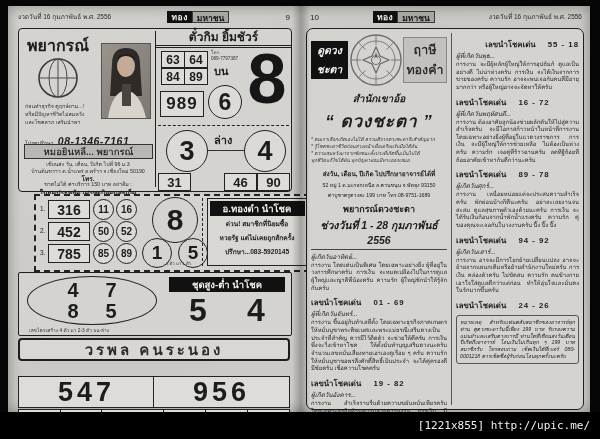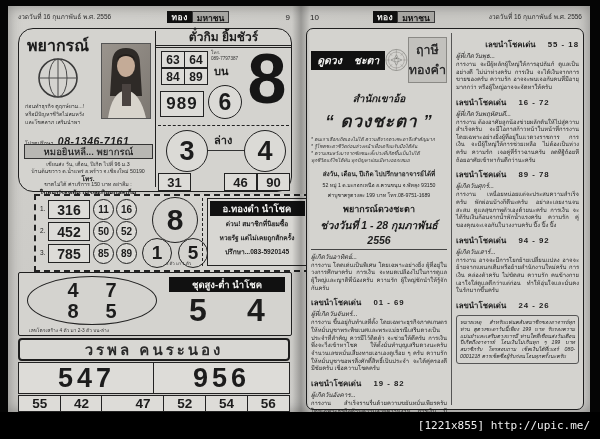--- a/index.html
+++ b/index.html
@@ -10,21 +10,21 @@
          background:linear-gradient(135deg,#d3d2ce 0%,#c9c8c4 45%,#cfcecb 100%);
          box-shadow:inset 0 0 14px rgba(0,0,0,.35);}
   .gutter{position:absolute;left:284px;top:0;width:18px;height:406px;
           background:linear-gradient(90deg,rgba(0,0,0,0) 0%,rgba(0,0,0,.25) 50%,rgba(0,0,0,0) 100%);}
   .b{font-weight:bold}.c{text-align:center}.i{font-style:italic}
   .hdr{font-size:6.5px;color:#2a2a2a;white-space:nowrap}
   .logo{display:inline-flex;align-items:stretch;height:12px;line-height:12px;font-size:8.5px;font-weight:bold;white-space:nowrap}
   .logo .lp{background:#101010;color:#f2f2f0;padding:0 4px;letter-spacing:.5px}
   .logo .ls{background:#a7a6a2;color:#141414;padding:0 4px;border:.5px solid #3a3a3a}
   .pagenum{font-size:8px;color:#222}
-  .box{border:1.6px solid #1f1f1f;background:#d4d3cf;border-radius:15px}
+  .box{border:1.6px solid #1f1f1f;background:#d4d3cf;border-radius:4px}
   
   .cell{display:flex;align-items:center;justify-content:center;border:1.3px solid #222;background:#dddcd8;font-weight:bold}
   .circ{display:flex;align-items:center;justify-content:center;border:1.4px solid #222;border-radius:50%;background:#dbdad6;font-weight:bold}
   .blackbar{background:#111;color:#f4f4f2;display:flex;align-items:center;justify-content:center;font-weight:bold;white-space:nowrap}
   .tiny{font-size:5.3px;line-height:1.45;color:#2c2c2c}
   .para{font-size:5.8px;line-height:1.32;text-align:justify;color:#222;overflow-wrap:anywhere;word-break:break-word}
   .lucky{font-size:7.8px;font-weight:bold;margin-top:4px;white-space:nowrap}
   .lucky .nums{margin-left:10px;letter-spacing:1px}
   .daytitle{font-size:6.3px;margin-top:1px;color:#1a1a1a}
   .outline-txt{font-weight:bold;color:#2b2b2b;text-shadow:0 0 1px #f0efec}
@@ -170,21 +170,21 @@
         <div class="abs" style="left:10px;top:53px;font-size:4.8px;color:#2e2e2e;">เลขโครงสร้าง 4 ตัว มา 2-3 ตัว บน-ล่าง</div>
         <div class="abs blackbar" style="left:150px;top:4px;width:116px;height:15px;font-size:9.5px;">ชุดสูง-ต่ำ นำโชค</div>
         <div class="abs" style="left:150px;top:18px;width:116px;display:flex;justify-content:space-around;font-size:32px;font-weight:900;line-height:38px;">
           <span>5</span>
           <span>4</span>
         </div>
       </div>
 
       <div class="abs" style="left:10px;top:332px;width:272px;height:72px;">
         <div class="c outline-txt" style="height:19px;line-height:19px;border:2px solid #1d1d1d;border-radius:4px;background:#d8d7d3;font-size:15px;letter-spacing:3px;font-weight:900;">วรพล คนระนอง</div>
-        <div style="display:flex;margin-top:1px;height:32px;">
+        <div style="display:flex;margin-top:15px;height:32px;">
           <div class="cell" style="flex:1;font-size:27px;font-weight:900;letter-spacing:4px;border-width:1.8px;">547</div>
           <div class="cell" style="flex:1;font-size:27px;font-weight:900;letter-spacing:4px;border-width:1.8px;margin-left:-1.8px;">956</div>
         </div>
         <div style="display:flex;margin-top:1px;height:17px;">
           <div class="cell" style="flex:1;font-size:13.5px;border-width:1.6px;">55</div>
           <div class="cell" style="flex:1;font-size:13.5px;border-width:1.6px;margin-left:-1.6px;">42</div>
           <div class="cell" style="flex:1;font-size:13.5px;border-width:1.6px;margin-left:-1.6px;padding-left:20px;">47</div>
           <div class="cell" style="flex:1;font-size:13.5px;border-width:1.6px;margin-left:-1.6px;">52</div>
           <div class="cell" style="flex:1;font-size:13.5px;border-width:1.6px;margin-left:-1.6px;">54</div>
           <div class="cell" style="flex:1;font-size:13.5px;border-width:1.6px;margin-left:-1.6px;">56</div>
@@ -202,21 +202,21 @@
         </span>
         <span class="hdr">งวดวันที่ 16 กุมภาพันธ์ พ.ศ. 2556</span>
       </div>
 
       <div class="abs box" style="left:6px;top:22px;width:276px;height:380px;border-radius:7px;">
         <div class="abs" style="left:144px;top:4px;height:372px;border-left:1px solid #555;"></div>
 
         <div class="abs" style="left:4px;top:3px;width:136px;">
 
           <div style="display:flex;align-items:center;justify-content:space-between;height:56px;">
-            <div style="display:flex;gap:0;">
+            <div style="display:flex;flex-direction:column;gap:0;">
               <span class="blackbar i" style="width:37px;height:19px;font-size:10.5px;">ดูดวง</span>
               <span class="blackbar i" style="width:37px;height:19px;font-size:10.5px;">ชะตา</span>
             </div>
             <svg width="54" height="54" viewBox="0 0 54 54">
               <circle cx="27" cy="27" r="25" fill="none" stroke="#6f6e6a" stroke-width="1.4"></circle>
               <circle cx="27" cy="27" r="19" fill="none" stroke="#7c7b77" stroke-width="1"></circle>
               <g stroke="#7c7b77" stroke-width="1">
                 <line x1="27" y1="2" x2="27" y2="12"></line>
                   <line x1="27" y1="42" x2="27" y2="52"></line>
                 <line x1="2" y1="27" x2="12" y2="27"></line>

